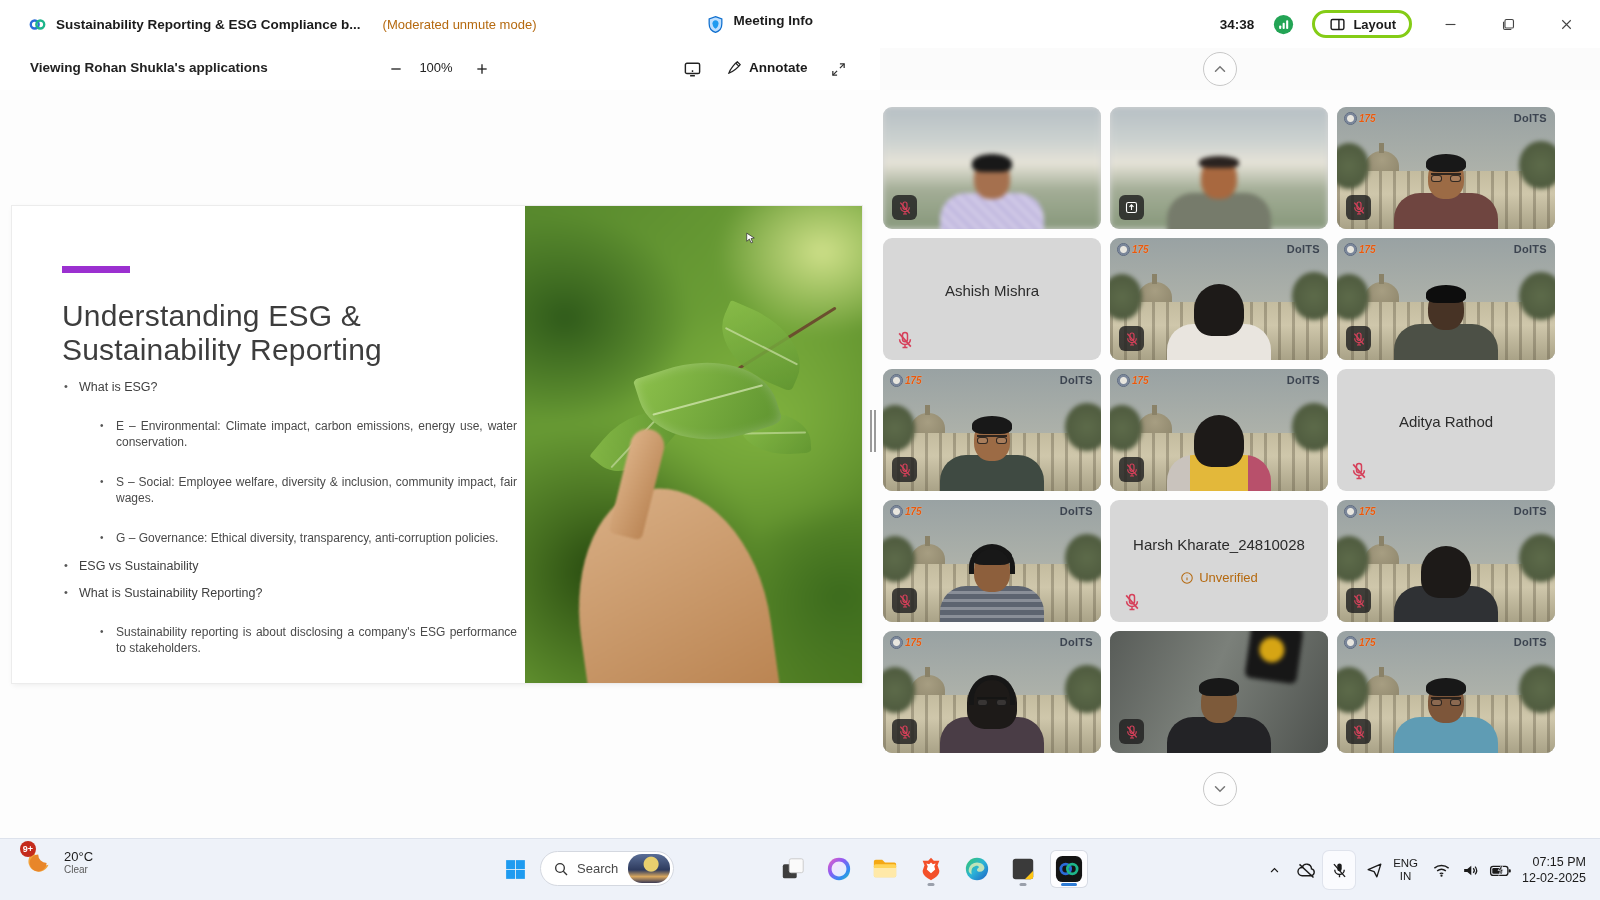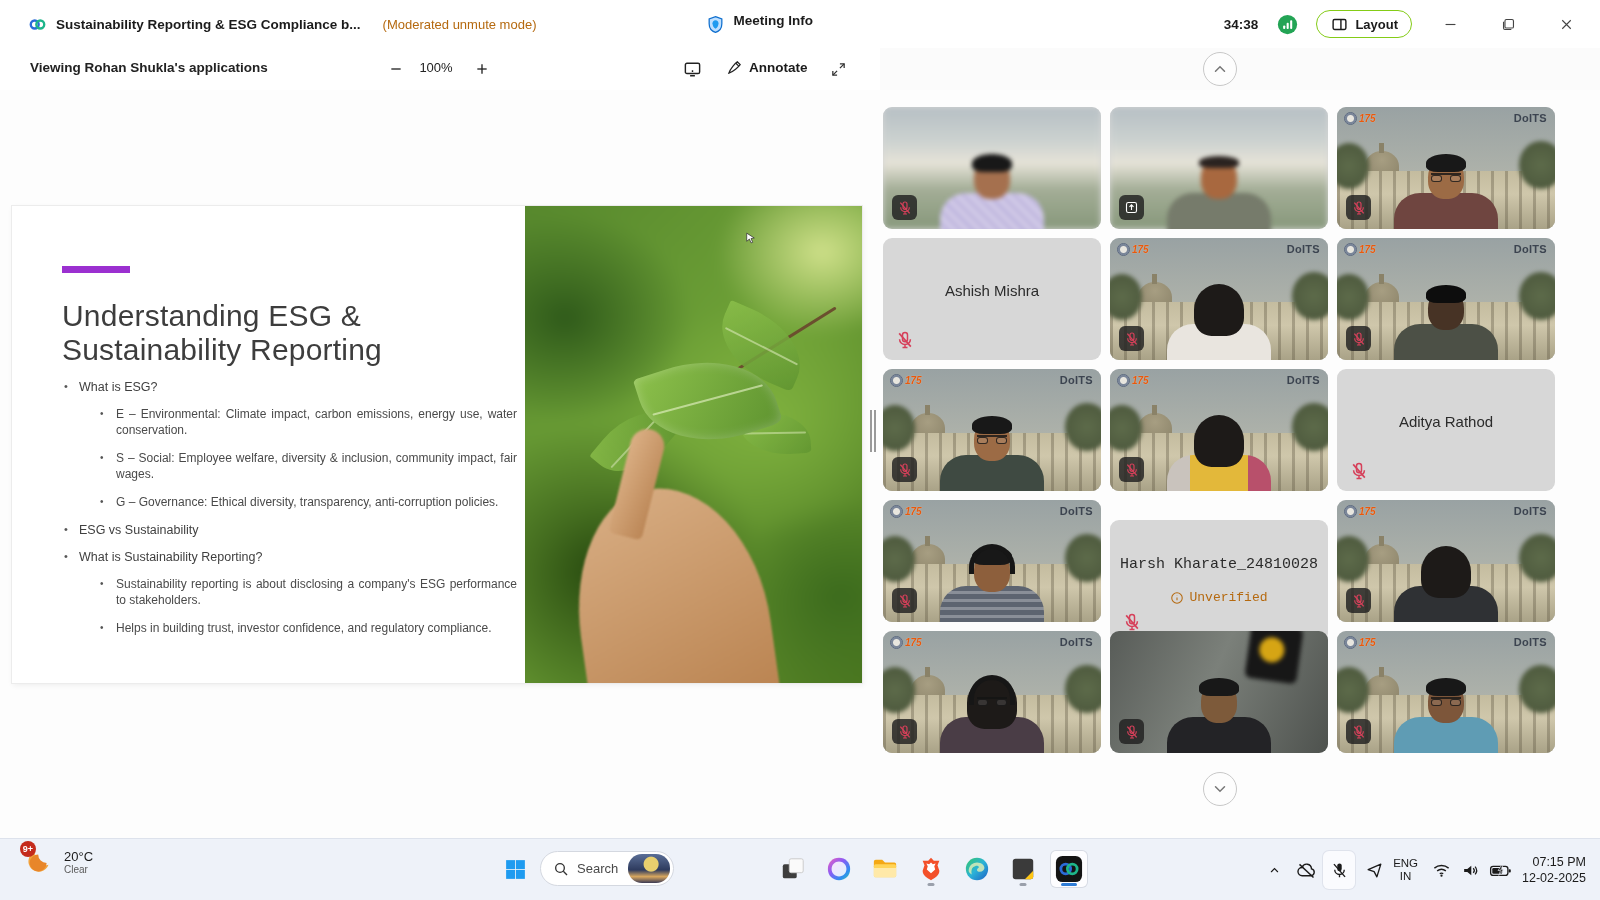--- a/index.html
+++ b/index.html
@@ -8,21 +8,21 @@
 
   
   .titlebar { position:absolute; top:0; left:0; width:1600px; height:48px; background:#fff; display:flex; align-items:center; }
   .tb-left { display:flex; align-items:center; gap:8px; padding-left:26px; }
   .win-title { font-size:13.5px; font-weight:bold; color:#1b1b1b; }
   .mode-note { font-size:13px; color:#b5690f; margin-left:14px; }
   .meeting-info { display:flex; gap:7px; margin-left:160px; cursor:default; }
   .meeting-info span.lbl { font-size:13.5px; font-weight:bold; color:#1b1b1b; }
   .tb-right { position:absolute; right:0; top:0; height:48px; display:flex; align-items:center; gap:18px; padding-right:14px; }
   .timer { font-size:13.5px; font-weight:bold; color:#1b1b1b; }
-  .layout-btn { display:flex; align-items:center; gap:7px; border:1px solid #84cc16; border-radius:15px; height:28px; padding:0 13px; background:#fff; font-size:13px; font-weight:bold; color:#1b1b1b; cursor:pointer; }
+  .layout-btn { display:flex; align-items:center; gap:7px; border:3px solid #84cc16; border-radius:15px; height:28px; padding:0 13px; background:#fff; font-size:13px; font-weight:bold; color:#1b1b1b; cursor:pointer; }
   .win-ctl { width:40px; height:34px; display:flex; align-items:center; justify-content:center; color:#444; cursor:pointer; }
 
   
   .share-toolbar { position:absolute; top:48px; left:0; width:880px; height:42px; background:#fff; }
   .viewing { position:absolute; left:30px; top:12px; font-size:13.5px; font-weight:bold; color:#222; }
   .zoom-minus { position:absolute; left:385px; top:10px; }
   .zoom-level { position:absolute; left:416px; top:12px; width:40px; text-align:center; font-size:13px; color:#222; }
   .zoom-plus { position:absolute; left:471px; top:10px; }
   .tool-ico { width:22px; height:22px; display:flex; align-items:center; justify-content:center; color:#333; cursor:pointer; }
   .monitor-btn { position:absolute; left:681px; top:10px; }
@@ -35,21 +35,21 @@
 
   
   .slide { position:absolute; left:12px; top:116px; width:850px; height:477px; background:#fff; box-shadow:0 0 0 1px #ececec, 1px 2px 6px rgba(0,0,0,.07); display:flex; }
   .slide-text { position:relative; width:513px; height:100%; padding:60px 8px 0 50px; }
   .accent-bar { width:68px; height:7px; margin-bottom:26px; }
   .slide-title { font-size:30px; line-height:34px; font-weight:500; color:#3d3d3d; letter-spacing:.2px; margin-bottom:12px; }
   .b1 { list-style:none; }
   .b1 > li { position:relative; padding-left:17px; font-size:12.5px; color:#3f3f3f; margin-top:13px; }
   .b1 > li::before { content:"•"; position:absolute; left:2px; top:0; font-size:11px; color:#555; }
   .b2 { list-style:none; margin-top:4px; }
-  .b2 > li { position:relative; margin-left:20px; padding-left:17px; font-size:12px; line-height:16px; color:#4a4a4a; margin-top:12px; text-align:justify; }
+  .b2 > li { position:relative; margin-left:20px; padding-left:17px; font-size:12px; line-height:16px; color:#4a4a4a; margin-top:24px; text-align:justify; }
   .b2 > li::before { content:"•"; position:absolute; left:1px; top:0; font-size:10px; color:#555; }
   .b2 b { color:#333; }
 
   
   .slide-photo { position:relative; width:337px; height:100%; overflow:hidden; background:#4c7a28; }
   .ph-bg { position:absolute; inset:-15px;
     background:
       radial-gradient(150px 120px at 85% 12%, #cfe08a 0%, rgba(207,224,138,0) 70%),
       radial-gradient(180px 150px at 15% 25%, #2f5a1a 0%, rgba(47,90,26,0) 70%),
       radial-gradient(200px 170px at 70% 45%, #7fb13e 0%, rgba(127,177,62,0) 70%),
@@ -259,21 +259,20 @@
         <div class="slide-title">Understanding ESG &amp; Sustainability Reporting</div>
         <ul class="b1" id="bullets">
             <li>What is ESG?<ul class="b2">
                 <li>E – Environmental: Climate impact, carbon emissions, energy use, water conservation.</li>
                 <li>S – Social: Employee welfare, diversity &amp; inclusion, community impact, fair wages.</li>
                 <li>G – Governance: Ethical diversity, transparency, anti-corruption policies.</li>
               </ul></li>
             <li>ESG vs Sustainability</li>
             <li>What is Sustainability Reporting?<ul class="b2">
                 <li>Sustainability reporting is about disclosing a company's ESG performance to stakeholders.</li>
-                <li>Helps in building trust, investor confidence, and regulatory compliance.</li>
               </ul></li>
           </ul>
       </div>
       <div class="slide-photo">
         <div class="ph-bg"></div>
         <div class="twig"></div>
         <div class="leaf l2">
             <i class="vein"></i>
           </div>
         <div class="leaf l3">
@@ -519,21 +518,21 @@
             </span>
             <span class="watermark">DoITS</span>
             <span class="mic-badge">
               <svg width="16" height="16" viewBox="0 0 24 24" fill="none" xmlns="http://www.w3.org/2000/svg">
                 <rect x="9" y="3" width="6" height="11" rx="3" stroke="#d6405a" stroke-width="1.8"></rect>
                 <path d="M5.5 11a6.5 6.5 0 0 0 13 0M12 17.5V21M9 21h6" stroke="#d6405a" stroke-width="1.8"></path>
                 <line x1="5" y1="4" x2="19" y2="20" stroke="#d6405a" stroke-width="2"></line>
               </svg>
             </span>
           </div>
-          <div class="tile has-status" style="left: 227px; top: 413px; font-family: Liberation Mono, monospace;">
+          <div class="tile has-status" style="left: 227px; top: 393px;">
             <div class="pname">Harsh Kharate_24810028</div>
             <div class="pstatus">
               <svg width="14" height="14" viewBox="0 0 24 24" fill="none" xmlns="http://www.w3.org/2000/svg">
                 <circle cx="12" cy="12" r="9" stroke="#b5690f" stroke-width="1.8"></circle>
                 <path d="M12 8v.5M12 11v5" stroke="#b5690f" stroke-width="1.8"></path>
               </svg>
               <span>Unverified</span>
             </div>
             <span class="mic-plain"><svg width="20" height="20" viewBox="0 0 24 24" fill="none" xmlns="http://www.w3.org/2000/svg">
                 <rect x="9" y="3" width="6" height="11" rx="3" stroke="#d6405a" stroke-width="1.8"></rect>

